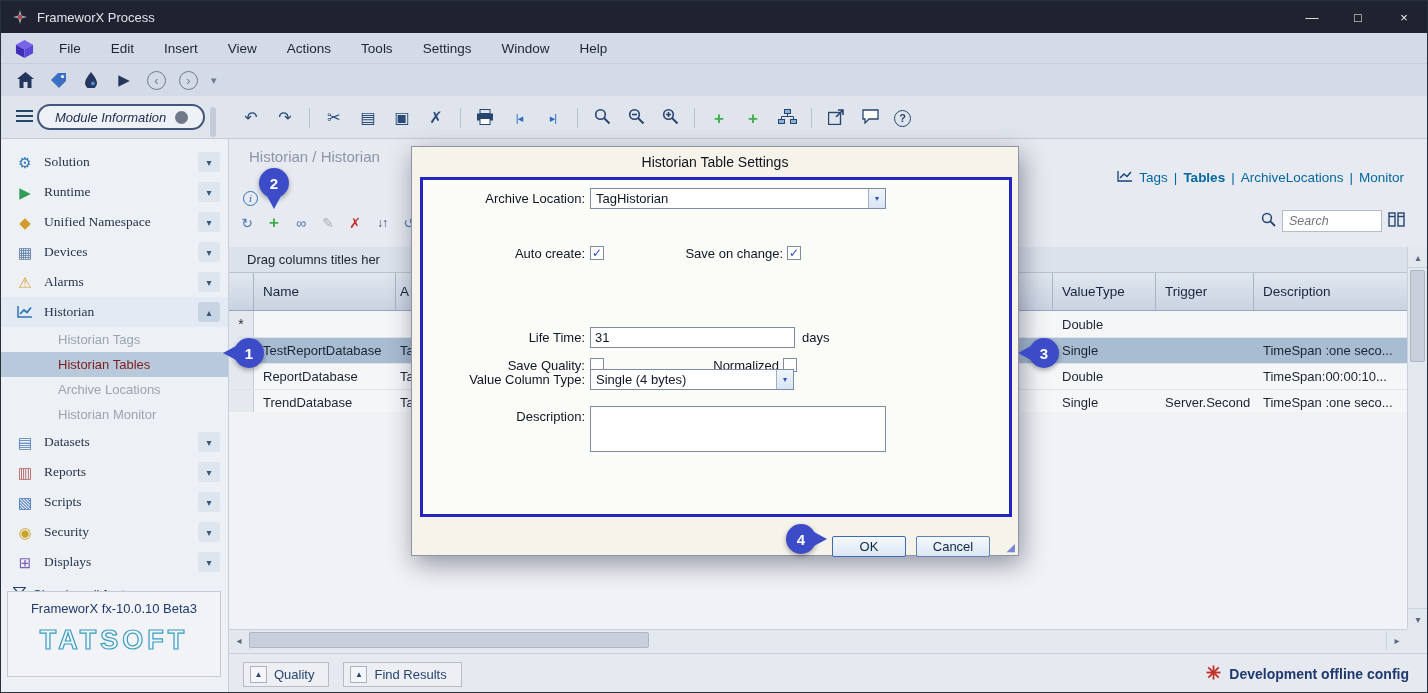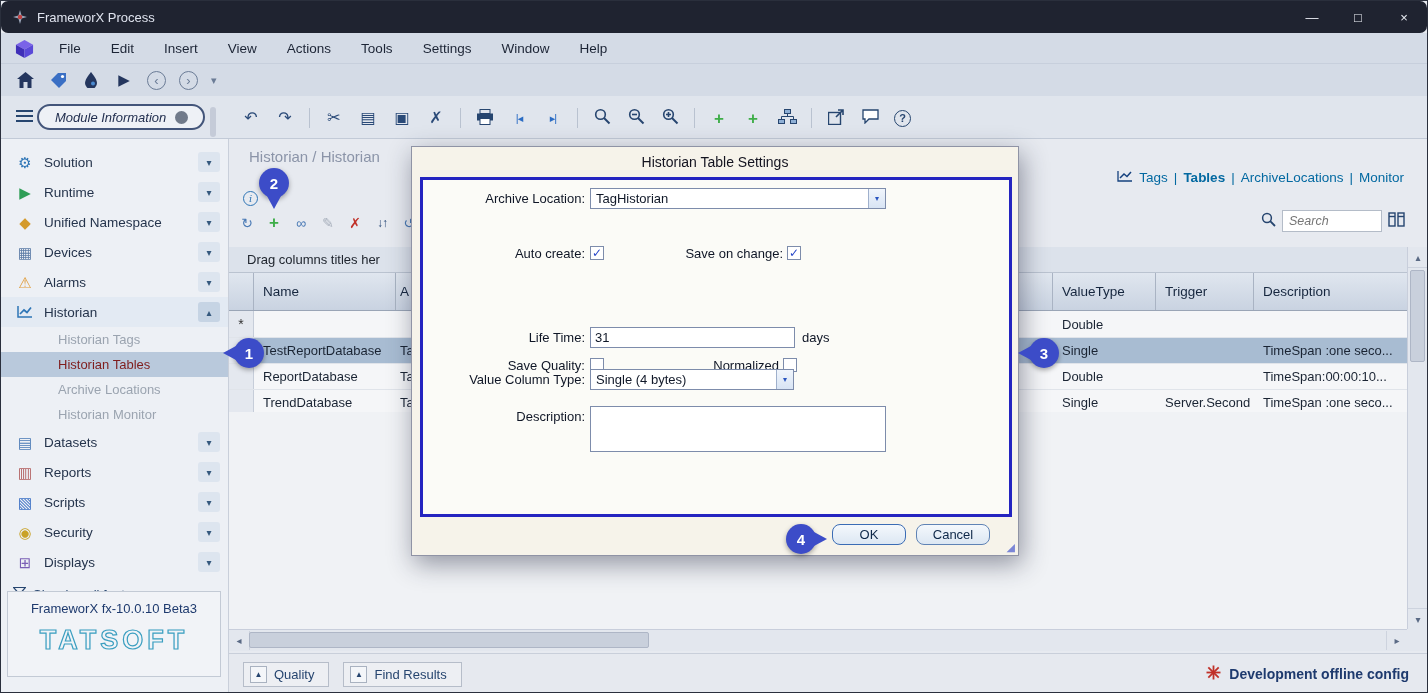--- a/index.html
+++ b/index.html
@@ -1,19 +1,19 @@
 <!DOCTYPE html>
 <html><head>
 <meta charset="utf-8">
 <style>
   html,body{margin:0;padding:0;background:#3a3f4d;}
   #app{position:relative;width:1428px;height:693px;background:#e7eaf0;overflow:hidden;
        font-family:"Liberation Sans","DejaVu Sans",sans-serif;border:1px solid #2a2f3c;box-sizing:border-box;}
   
-  .titlebar{position:absolute;left:0;top:0;width:100%;height:32px;background:#1f2330;display:flex;align-items:center;border-radius:7px;}
+  .titlebar{position:absolute;left:0;top:0;width:100%;height:32px;background:#1f2330;display:flex;align-items:center;}
   .title-text{margin-left:10px;font-size:13px;color:#dfe3ee;}
   .app-icon{margin-left:12px;display:flex;}
   .win-btns{margin-left:auto;display:flex;height:100%;}
   .win-btn{width:46px;display:flex;align-items:center;justify-content:center;font-size:13px;color:#eceff5;}
   
   .menubar{position:absolute;left:0;top:32px;width:100%;height:31px;background:#d4dbe6;display:flex;align-items:center;border-bottom:1px solid #c7cfdc;box-sizing:border-box;}
   .logo{margin:0 10px 0 14px;display:flex;}
   .menu-item{padding:0 15px;font-size:13.5px;color:#1c2435;height:100%;display:flex;align-items:center;}
   
   .quickbar{position:absolute;left:0;top:63px;width:100%;height:32px;background:#d4dbe6;display:flex;align-items:center;gap:13px;padding-left:14px;box-sizing:border-box;}
@@ -33,21 +33,21 @@
   .ti{min-width:20px;text-align:center;font-size:16px;color:#2a4a78;line-height:1;}
   .ti.small{font-size:11px;letter-spacing:-1px;color:#2b6cc4;}
   .tsep{width:1px;height:20px;background:#b9c2d0;}
   .help-circ{width:17px;height:17px;border:1.5px solid #26456f;border-radius:50%;color:#26456f;font-size:11px;font-weight:700;display:flex;align-items:center;justify-content:center;box-sizing:border-box;}
   .plus-green{color:#3fae49;font-weight:700;font-size:17px;}
   
   .sidebar{position:absolute;left:0;top:138px;width:228px;height:555px;background:#edf0f5;border-right:1px solid #c9cfda;box-sizing:border-box;}
   .nav{padding-top:8px;}
   .nav-item{height:30px;display:flex;align-items:center;padding:0 8px 0 14px;}
   .nav-ic{width:20px;text-align:center;font-size:15px;margin-right:9px;line-height:1;}
-  .nav-label{font-size:13.5px;color:#25344c;flex:1;}
+  .nav-label{font-size:13.5px;color:#25344c;flex:1;font-family:Liberation Serif, serif;}
   .nav-caret{width:22px;height:20px;border-radius:3px;background:#dde5ef;color:#35597e;font-size:10px;display:flex;align-items:center;justify-content:center;}
   .nav-item.hist{background:#e3eaf3;}
   .hist .nav-caret{background:#c6d4e4;}
   .child{height:25px;display:flex;align-items:center;padding-left:57px;font-size:13px;color:#9ba4b0;}
   .child.sel{background:#b9c9dc;color:#7f1d1d;}
   .i-sol{color:#2e75b6}.i-run{color:#2f9e57}.i-uns{color:#d49a2a}.i-dev{color:#5b7ba6}.i-alm{color:#e09c3a}
   .i-dat{color:#4a7ab5}.i-rep{color:#b05a5a}.i-scr{color:#3a6fc4}.i-sec{color:#c9a227}.i-dis{color:#7a5fb5}
   .filter-row{display:flex;align-items:center;gap:7px;margin:10px 0 0 12px;font-size:13px;color:#26456f;}
   .version-box{position:absolute;left:6px;top:452px;width:214px;height:86px;border:1px solid #c3cad5;background:#f1f3f7;box-sizing:border-box;text-align:center;}
   .version-text{margin-top:9px;font-size:13px;color:#1e3a6e;}
@@ -110,21 +110,21 @@
   .dlabel{position:absolute;left:0;top:3px;width:162px;text-align:right;font-size:13px;color:#0f1626;}
   .dlabel2{position:absolute;top:3px;text-align:right;font-size:13px;color:#0f1626;}
   .din{position:absolute;left:167px;top:0;height:21px;border:1px solid #7d8cab;background:#fff;font-size:13px;color:#101828;padding:0 4px;box-sizing:border-box;font-family:inherit;outline:none;}
   .dsel{position:absolute;left:167px;top:0;height:21px;border:1px solid #7d8cab;background:#fff;display:flex;align-items:center;box-sizing:border-box;}
   .dsel-text{flex:1;font-size:13px;padding-left:5px;color:#101828;}
   .dsel-btn{width:17px;height:100%;background:linear-gradient(#f0f5fc,#d8e4f4);border-left:1px solid #9fb0cc;display:flex;align-items:center;justify-content:center;font-size:8px;color:#2a55c0;box-sizing:border-box;}
   .cb{position:absolute;top:3px;width:14px;height:14px;border:1px solid #7d8cab;background:#fff;display:flex;align-items:center;justify-content:center;font-size:12px;color:#2646c8;font-weight:700;box-sizing:border-box;line-height:1;}
   .browse-btn{position:absolute;left:359px;top:1px;width:17px;height:19px;border:1px solid #9aa5bc;background:#e8ecf3;font-size:10px;color:#333;display:flex;align-items:flex-start;justify-content:center;box-sizing:border-box;}
   .days{position:absolute;left:379px;top:3px;font-size:13px;color:#0f1626;}
   .dtextarea{position:absolute;left:167px;top:226px;width:296px;height:46px;border:1px solid #7d8cab;background:#fff;resize:none;font-family:inherit;font-size:13px;box-sizing:border-box;outline:none;}
-  .dlg-btn{position:absolute;top:377px;width:74px;height:21px;background:linear-gradient(#f4f8fc,#dce7f3);border:1px solid #5f83b5;border-radius:8px;font-size:13px;color:#0d2748;display:flex;align-items:center;justify-content:center;box-sizing:border-box;}
+  .dlg-btn{position:absolute;top:389px;width:74px;height:21px;background:linear-gradient(#f4f8fc,#dce7f3);border:1px solid #5f83b5;border-radius:2px;font-size:13px;color:#0d2748;display:flex;align-items:center;justify-content:center;box-sizing:border-box;}
   .btn-ok{left:420px;border-color:#3a6cb5;}
   .btn-cancel{left:504px;}
   .grip{position:absolute;right:3px;bottom:1px;font-size:11px;color:#7b86d6;}
   
   .callout{position:absolute;width:30px;height:30px;border-radius:50%;background:#3c4cc8;color:#fff;display:flex;align-items:center;justify-content:center;font-size:15px;font-weight:700;z-index:60;box-shadow:0 2px 5px rgba(0,0,0,.35);}
   .tail{position:absolute;width:0;height:0;}
   .tail-left{left:-11px;top:8px;border-top:7px solid transparent;border-bottom:7px solid transparent;border-right:13px solid #3c4cc8;}
   .tail-right{right:-11px;top:8px;border-top:7px solid transparent;border-bottom:7px solid transparent;border-left:13px solid #3c4cc8;}
   .tail-down{bottom:-11px;left:8px;border-left:7px solid transparent;border-right:7px solid transparent;border-top:13px solid #3c4cc8;}
   .c1{left:233px;top:337px;}

